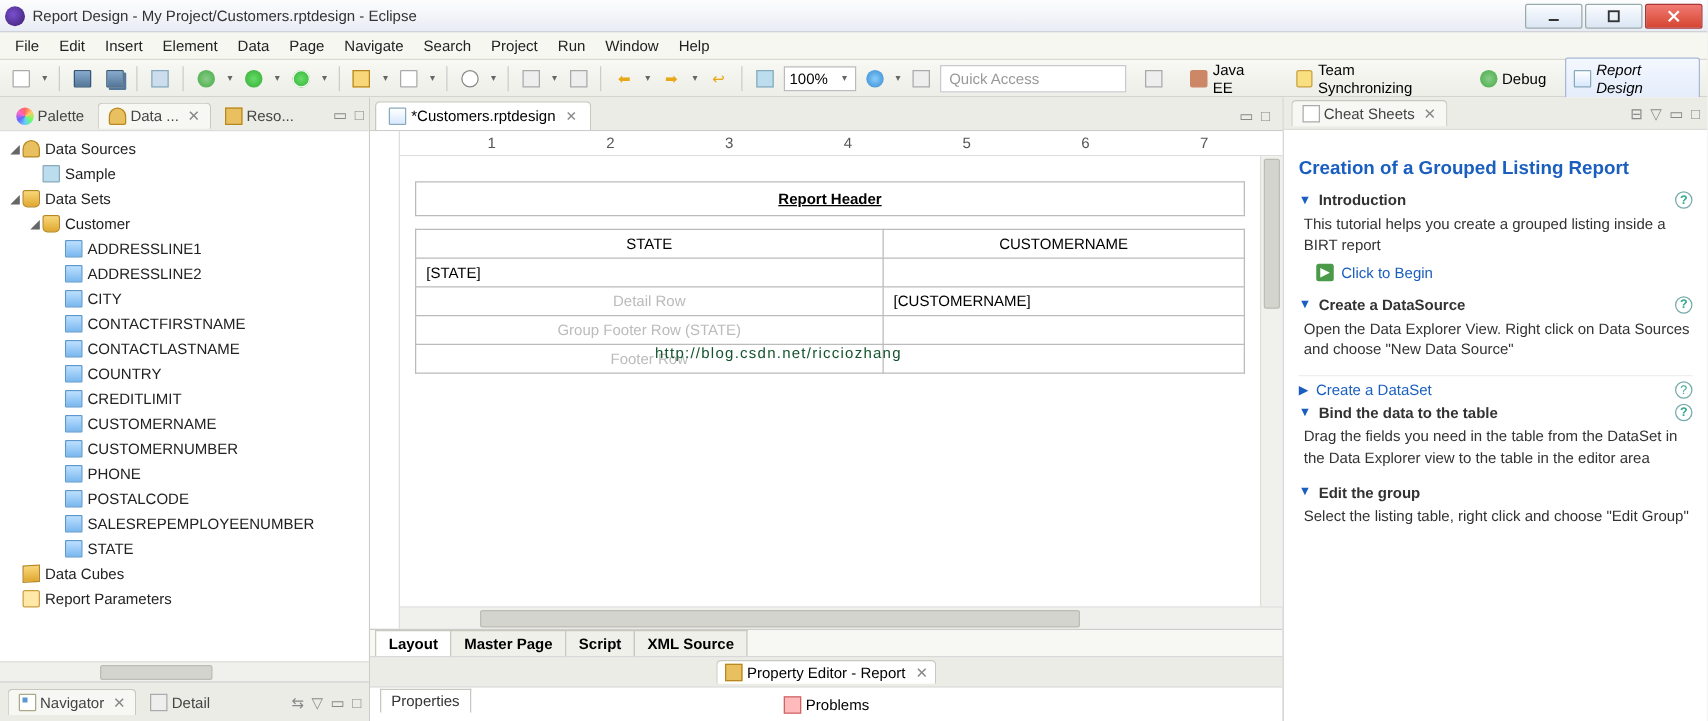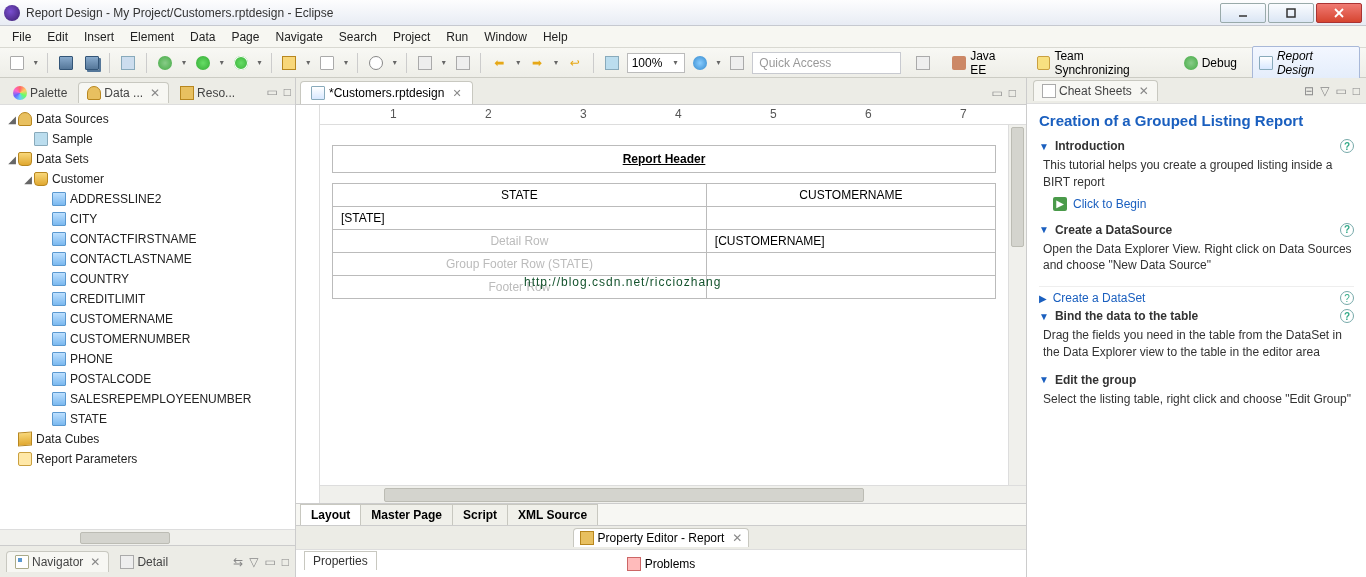--- a/index.html
+++ b/index.html
@@ -82,21 +82,21 @@
 .propeditor { height:52px; border-top:1px solid #ccc; background:#fff;}
 .propeditor .pe-tabs { height:24px; display:flex; align-items:center; padding:2px 4px; gap:8px; background:#ececE6; border-bottom:1px solid #ddd;flex-direction:column;}
 .propeditor .pe-tab { display:flex; align-items:center; gap:4px; padding:2px 6px;}
 .propeditor .pe-tab.active { background:#fff; border:1px solid #c8c8c0; border-bottom:none; border-radius:4px 4px 0 0;}
 .propeditor .pe-tab .peclose{color:#888; margin-left:4px;}
 .propeditor .pe-body { padding:4px 8px; color:#333;}
 
 
 .rightcol { width: 340px; border-left:1px solid #ccc; background:#fff; display:flex; flex-direction:column;}
 .cheat-tabs { height:26px; display:flex; align-items:center; padding:2px 6px; background:#ececE6; border-bottom:1px solid #ddd;}
-.cheat-body { flex:1; padding:8px 12px; overflow:auto;}
+.cheat-body { flex:1; padding:22px 12px; overflow:auto;}
 .cheat-title { color:#1a5fbf; font-size:15px; font-weight:bold; margin-bottom:10px;}
 .cheat-sec { margin-bottom:12px;}
 .cheat-sec-hdr { display:flex; align-items:center; gap:6px; font-weight:bold; color:#333; margin-bottom:4px;}
 .cheat-sec-hdr .twist { color:#1a5fbf; font-size:10px;}
 .cheat-sec-hdr .help { margin-left:auto; width:14px; height:14px; border:1px solid #7aa; border-radius:50%; color:#3a8; font-size:10px; display:flex; align-items:center; justify-content:center;}
 .cheat-sec-body { color:#333; line-height:1.4; padding-left:4px;}
 .cheat-link { display:flex; align-items:center; gap:6px; color:#1a5fbf; margin-top:6px; padding-left:14px;}
 .cheat-link .arrow { width:14px; height:14px; background:#4a9a4a; border-radius:2px; color:#fff; display:flex; align-items:center; justify-content:center; font-size:10px;}
 .cheat-collapsed { color:#1a5fbf; display:flex; align-items:center; gap:6px; padding:4px 0; border-top:1px solid #eee;}
 .cheat-collapsed .twist{font-size:10px;}
@@ -298,20 +298,25 @@
         </div>
       <div class="treeitem">
           <span class="twist">◢</span>
           <span class="ticon ico ico-db"></span>
           <span>Data Sets</span>
         </div>
       <div class="treeitem ind1">
           <span class="twist">◢</span>
           <span class="ticon ico ico-db"></span>
           <span>Customer</span>
+        </div>
+      <div class="treeitem ind2">
+          <span class="twist"></span>
+          <span class="ticon ico ico-col"></span>
+          <span>ADDRESSLINE1</span>
         </div>
       <div class="treeitem ind2">
           <span class="twist"></span>
           <span class="ticon ico ico-col"></span>
           <span>ADDRESSLINE2</span>
         </div>
       <div class="treeitem ind2">
           <span class="twist"></span>
           <span class="ticon ico ico-col"></span>
           <span>CITY</span>

